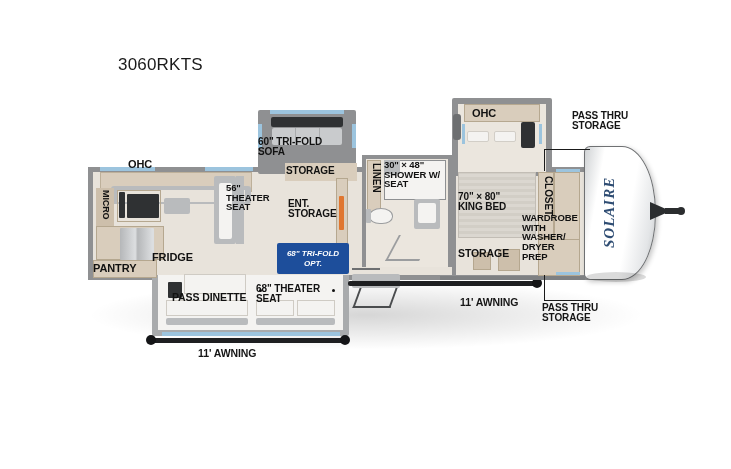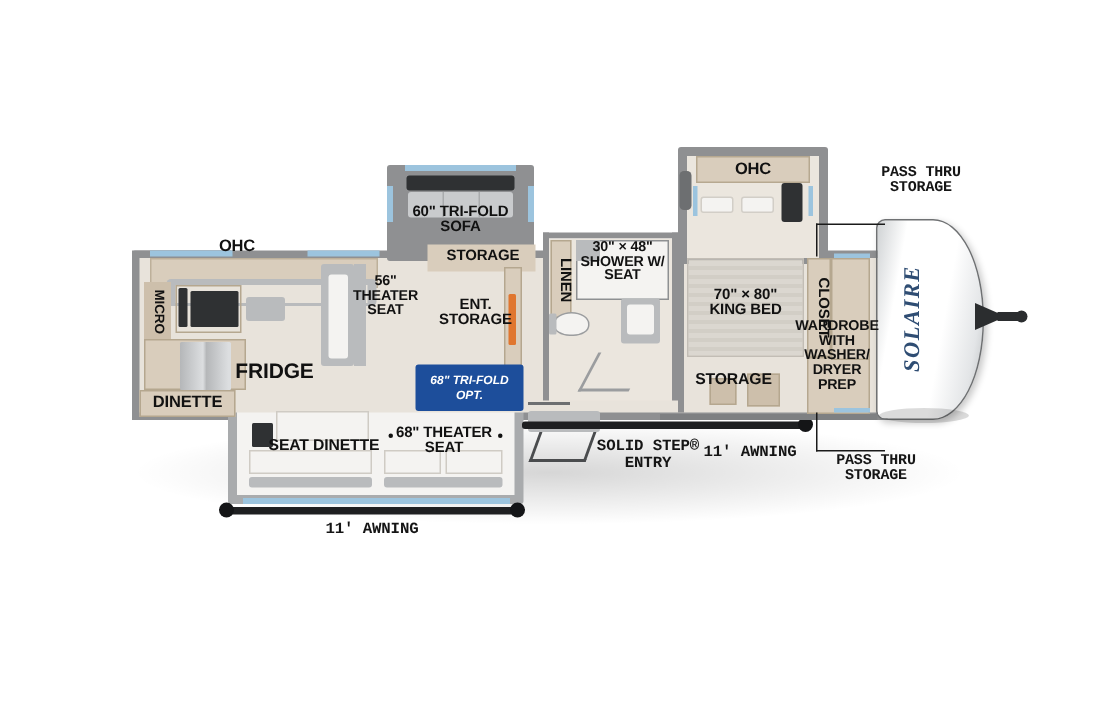--- a/index.html
+++ b/index.html
@@ -13,26 +13,26 @@
 
   
   #model-title{
     position:absolute;left:118px;top:55px;
     font-size:17px;font-weight:400;color:#1a1a1a;letter-spacing:.2px;
   }
 
   
   .lbl{
     position:absolute;color:#111;font-weight:bold;
-    text-align:center;line-height:1.02;
+    text-align:left;line-height:1.02;
     letter-spacing:-.1px;
     white-space:pre-line;
     pointer-events:none;
   }
-  .lbl.out{color:#151515;font-family:Liberation Mono, monospace;}
+  .lbl.out{color:#151515;}
   .vert{writing-mode:vertical-rl;text-orientation:mixed;}
 
   
   .shell{position:absolute;box-sizing:border-box;}
   .wall{background:#8f9092;}
   .floor{background:#e8e3db;}
   .floorB{background:#ebe6de;}
   .cab{background:#d9cdbc;}
   .cab2{background:#cdbfab;}
   .grey{background:#b9bbbd;}
@@ -83,20 +83,21 @@
   .dotpt{position:absolute;width:3px;height:3px;border-radius:50%;background:#111;}
 
   .awn{position:absolute;background:#1e1f21;border-radius:2px;}
   .awncap{position:absolute;background:#141517;border-radius:50%;}
 </style>
 </head>
 <body>
 
 <div id="stage">
 
+  <div id="model-title">3060RKTS</div>
 
   <div class="softshadow" style="left:86px;top:280px;width:560px;height:70px;"></div>
 
   <div class="shell wall" style="left:88px;top:167px;width:504px;height:113px;border-radius:2px;"></div>
 
   <div class="shell wall" style="left:88px;top:167px;width:66px;height:113px;"></div>
 
   <div class="shell grey2" style="left:152px;top:268px;width:197px;height:68px;border-radius:2px;"></div>
   <div class="shell white" style="left:158px;top:273px;width:185px;height:57px;"></div>
 
@@ -225,23 +226,23 @@
 
   <div id="opt-box">
     <span>68" TRI-FOLD</span>
     <span>OPT.</span>
   </div>
 
   <div class="lbl" style="left:128px;top:159px;width:60px;font-size:11px;">OHC</div>
 
   <div class="lbl vert" style="left:96px;top:190px;width:14px;height:36px;font-size:9px;">MICRO</div>
 
-  <div class="lbl" style="left:152px;top:240px;width:62px;font-size:14px;">FRIDGE</div>
-
-  <div class="lbl" style="left:93px;top:263px;width:64px;font-size:11px;">DINETTE</div>
+  <div class="lbl" style="left:152px;top:252px;width:62px;font-size:11px;">FRIDGE</div>
+
+  <div class="lbl" style="left:93px;top:263px;width:64px;font-size:11px;">PANTRY</div>
 
   <div class="lbl" style="left:226px;top:183px;width:62px;font-size:9.5px;">56"
 THEATER
 SEAT</div>
 
   <div class="lbl" style="left:258px;top:137px;width:98px;font-size:10px;">60" TRI-FOLD
 SOFA</div>
 
   <div class="lbl" style="left:286px;top:166px;width:72px;font-size:10px;">STORAGE</div>
 
@@ -268,25 +269,23 @@
 PREP</div>
 
   <div class="lbl" style="left:458px;top:248px;width:62px;font-size:10.5px;">STORAGE</div>
 
   <div class="lbl out" style="left:572px;top:111px;width:84px;font-size:10px;">PASS THRU
 STORAGE</div>
 
   <div class="lbl out" style="left:542px;top:303px;width:84px;font-size:10px;">PASS THRU
 STORAGE</div>
 
-  <div class="lbl" style="left:172px;top:292px;width:88px;font-size:10.5px;">SEAT DINETTE</div>
+  <div class="lbl" style="left:172px;top:292px;width:88px;font-size:10.5px;">PASS DINETTE</div>
 
   <div class="lbl" style="left:256px;top:284px;width:80px;font-size:10px;">68" THEATER
 SEAT</div>
 
   <div class="lbl out" style="left:198px;top:348px;width:100px;font-size:10.5px;">11' AWNING</div>
 
   <div class="lbl out" style="left:460px;top:297px;width:80px;font-size:10.5px;">11' AWNING</div>
 
-  <div class="lbl out" style="left:390px;top:293px;width:84px;font-size:10.5px;">SOLID STEP® 
-ENTRY</div>
 
 </div>
 
 </body></html>

